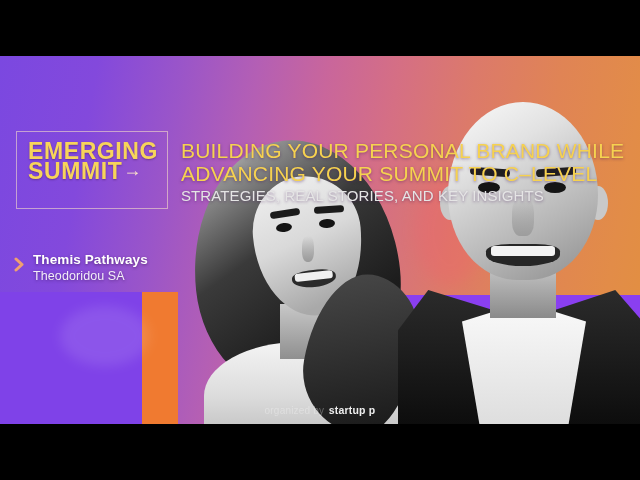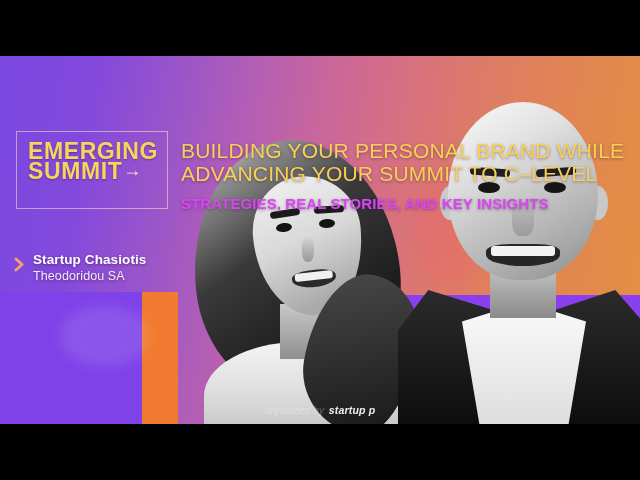--- a/index.html
+++ b/index.html
@@ -325,24 +325,24 @@
     color: #f6d24f;
     font-size: 21px;
     font-weight: normal;
     line-height: 22.5px;
     letter-spacing: 0.2px;
     text-shadow: 0 1px 3px rgba(70, 25, 90, 0.5);
     white-space: nowrap;
   }
   #headline-subtitle {
     display: block;
-    margin-top: 10px;
-    color: #d946ef;
+    margin-top: 2px;
+    color: #e5e5e5;
     font-size: 15px;
-    font-weight: bold;
+    font-weight: normal;
     letter-spacing: 0.1px;
     line-height: 17px;
     text-shadow: 0 1px 3px rgba(70, 25, 90, 0.5);
     white-space: nowrap;
   }
 
   
   #speakers-list {
     position: absolute;
     left: 14px;
@@ -384,21 +384,20 @@
 
   
   #watermark {
     position: absolute;
     left: 0;
     bottom: 6px;
     width: 640px;
     text-align: center;
     z-index: 30;
     pointer-events: none;
-    font-style: italic;
   }
   #watermark-prefix {
     color: rgba(255, 255, 255, 0.30);
     font-size: 10px;
     letter-spacing: 0.2px;
   }
   #watermark-brand {
     color: rgba(255, 255, 255, 0.92);
     font-size: 10.5px;
     font-weight: bold;
@@ -469,21 +468,21 @@
 
     <div id="speakers-list">
 
       <div class="speaker-item">
         <span class="speaker-chevron-icon">
           <svg width="11" height="15" viewBox="0 0 11 15" aria-hidden="true">
             <path d="M2 2 L8 7.5 L2 13" fill="none" stroke="#f0a070" stroke-width="3" stroke-linecap="round" stroke-linejoin="round"></path>
           </svg>
         </span>
         <span>
-          <span class="speaker-name">Startup Chasiotis</span>
+          <span class="speaker-name">Themis Pathways</span>
           <span class="speaker-org">Theodoridou SA</span>
         </span>
       </div>
 
 
     </div>
 
     <div id="watermark">
       <span id="watermark-prefix">organized by</span>
       <span id="watermark-brand">startup p</span>

